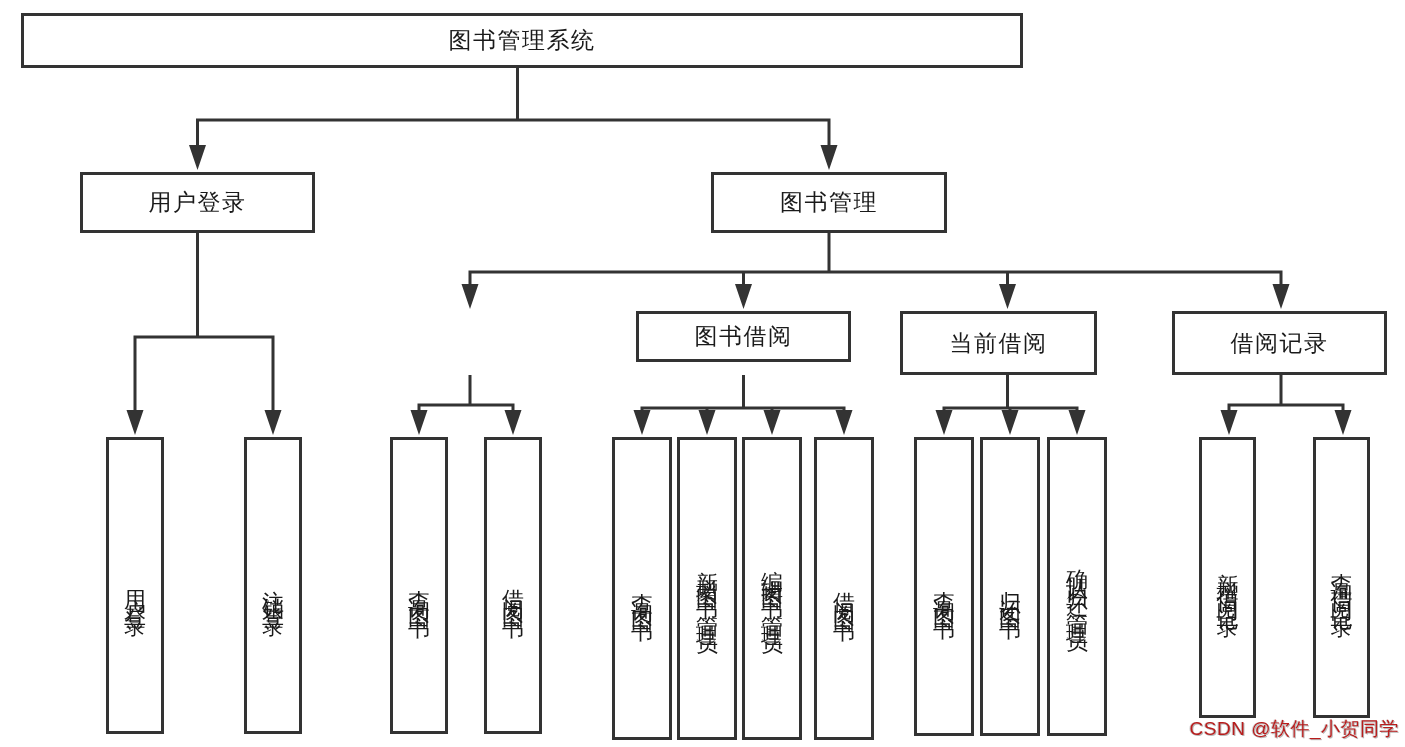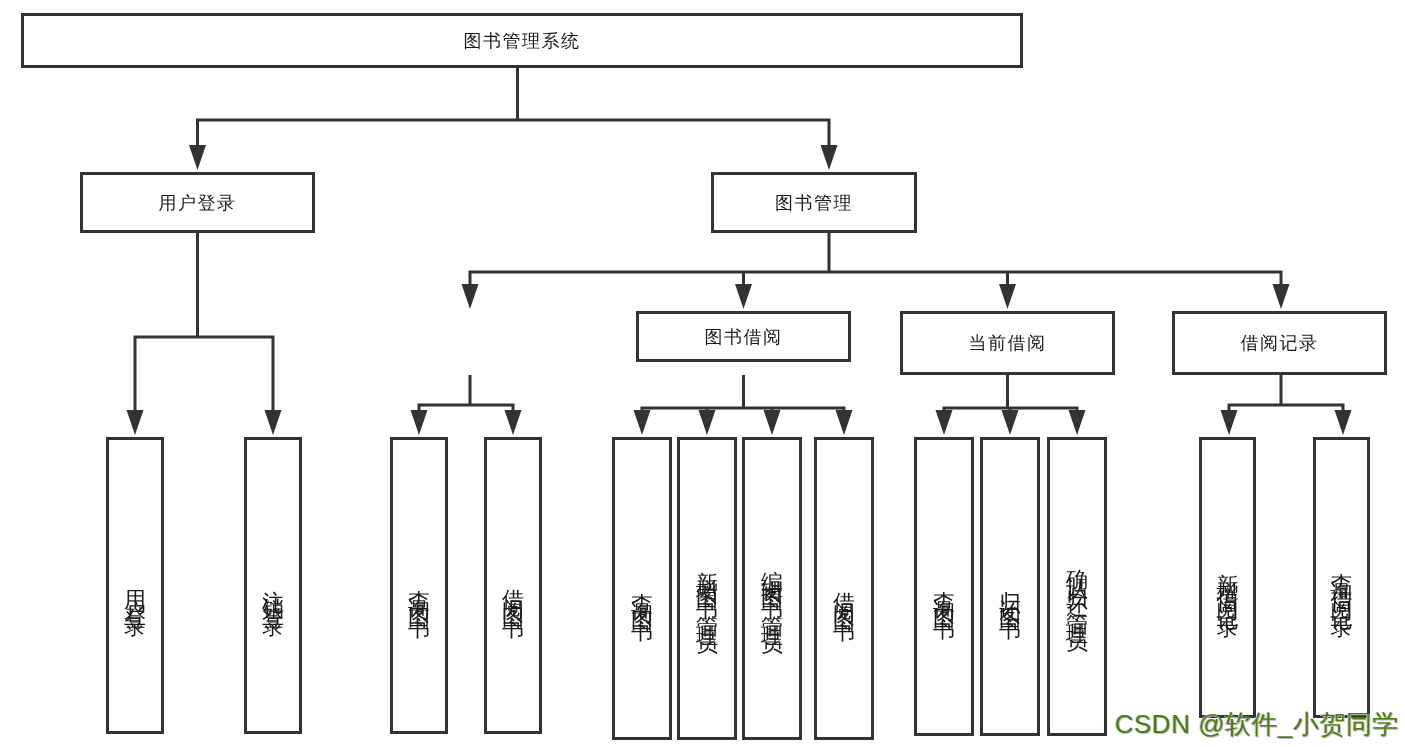--- a/index.html
+++ b/index.html
@@ -7,30 +7,30 @@
     position:relative;width:1405px;height:747px;background:#ffffff;overflow:hidden;
     font-family:"Liberation Sans","DejaVu Sans",sans-serif;color:#1a1a1a;
   }
   .connectors{position:absolute;left:0;top:0;z-index:1;}
   .box{
     position:absolute;z-index:2;box-sizing:border-box;
     background:#ffffff;border:3px solid #333333;
     display:flex;align-items:center;justify-content:center;
   }
   .box.h span{
-    font-size:18px;letter-spacing:1.5px;line-height:1;white-space:nowrap;
+    font-size:23px;letter-spacing:1.5px;line-height:1;white-space:nowrap;
   }
   .box.v span{
     writing-mode:vertical-rl;text-orientation:mixed;
     font-size:22px;letter-spacing:9px;line-height:1;padding-top:9px;
   }
   .watermark{
     position:absolute;z-index:3;right:6px;bottom:5px;
-    font-size:26px;letter-spacing:.5px;
-    color:#4d7c0f;text-shadow:1px 1px 0 #b9b9b9, -1px 0 0 #cfcfcf;
+    font-size:19px;letter-spacing:.5px;
+    color:#b91c1c;text-shadow:1px 1px 0 #b9b9b9, -1px 0 0 #cfcfcf;
     white-space:nowrap;
   }
 </style>
 </head>
 <body>
 
 <div class="stage">
 
   <svg class="connectors" width="1405" height="747" viewBox="0 0 1405 747">
     <path fill="none" stroke="#333333" stroke-width="3" d="M517.5 66 V121.5
@@ -65,28 +65,28 @@
              M1334.5 410 L1351.5 410 L1343 435 Z"></path>
   </svg>
 
   <div class="box h" style="left:21px;top:13px;width:1002px;height:55px">
     <span>图书管理系统</span>
   </div>
 
   <div class="box h" style="left:80px;top:172px;width:235px;height:61px">
     <span>用户登录</span>
   </div>
-  <div class="box h" style="left:711px;top:172px;width:206px;height:61px">
+  <div class="box h" style="left:711px;top:172px;width:236px;height:61px">
     <span>图书管理</span>
   </div>
 
   <div class="box h" style="left:636px;top:311px;width:215px;height:51px">
     <span>图书借阅</span>
   </div>
-  <div class="box h" style="left:900px;top:311px;width:215px;height:64px">
+  <div class="box h" style="left:900px;top:311px;width:197px;height:64px">
     <span>当前借阅</span>
   </div>
   <div class="box h" style="left:1172px;top:311px;width:215px;height:64px">
     <span>借阅记录</span>
   </div>
 
   <div class="box v" style="left:106px;top:437px;width:58px;height:297px">
     <span>用户登录</span>
   </div>
   <div class="box v" style="left:244px;top:437px;width:58px;height:297px">

